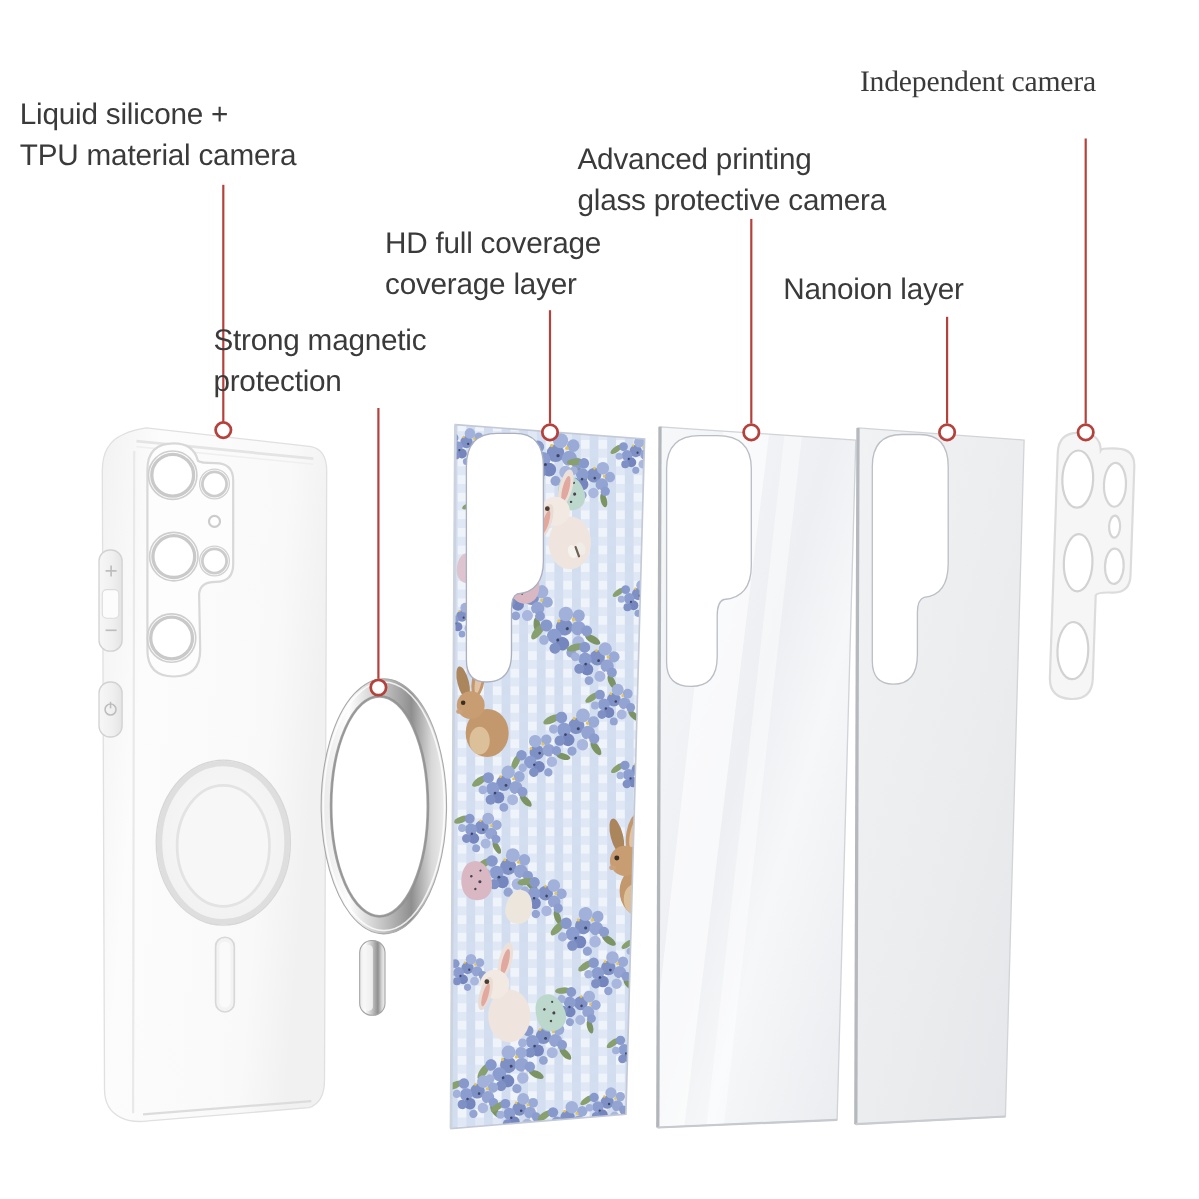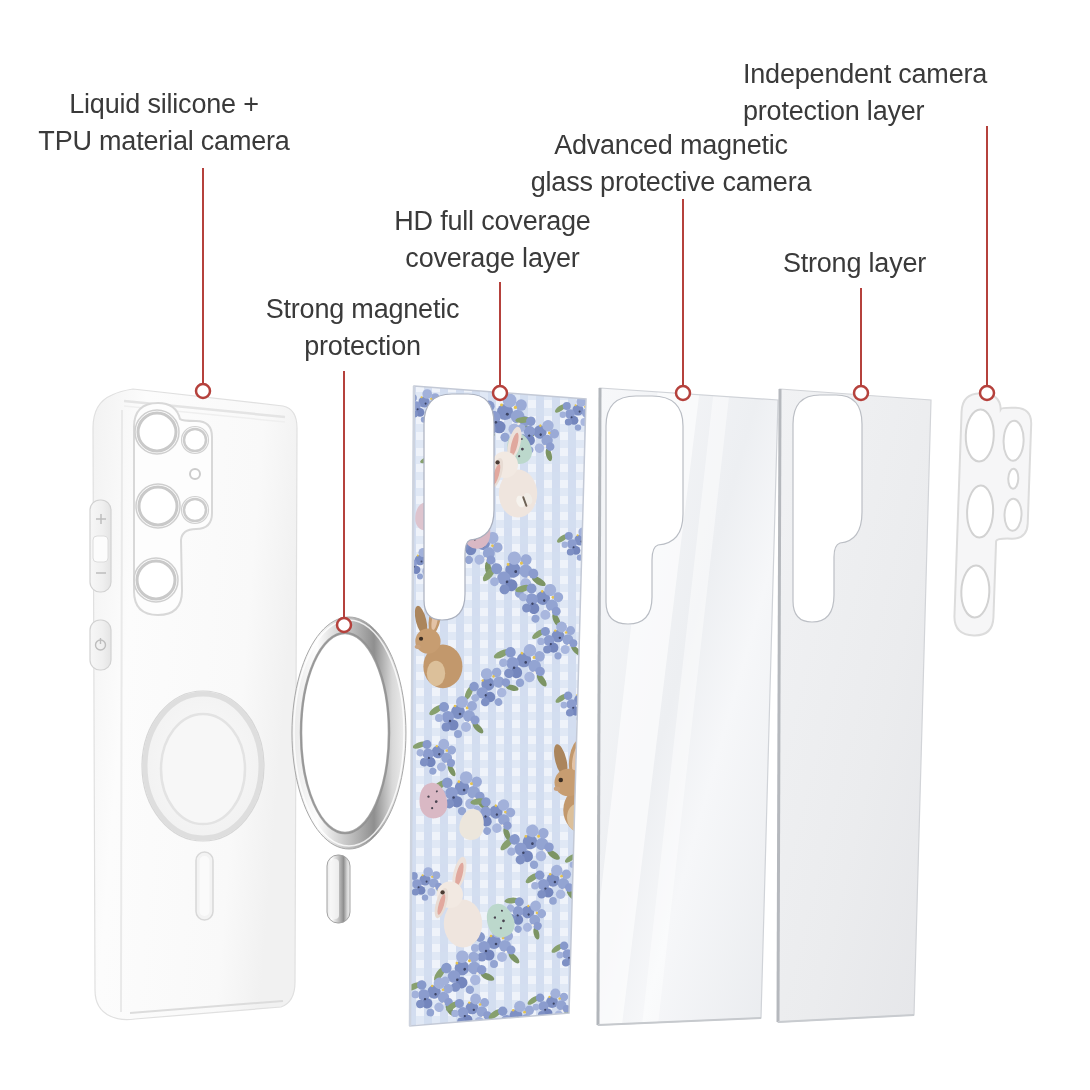--- a/index.html
+++ b/index.html
@@ -12,29 +12,28 @@
   }
   .stage { position:absolute; inset:0; width:1090px; height:1090px; }
   svg.scene { position:absolute; left:0; top:0; display:block; }
   .callout-label {
     position:absolute;
     color:#3a3a3a;
     font-size:27px;
     line-height:36.5px;
     font-weight:400;
     letter-spacing:-0.2px;
-    text-align:center;
   }
   .callout-label span { display:block; }
   .lbl-0 { left:18px;  top:86px;  width:292px; }
-  .lbl-1 { left:220px; top:291px; width:285px; }
+  .lbl-1 { left:194px; top:291px; width:285px; }
   .lbl-2 { left:350px; top:203px; width:285px; }
   .lbl-3 { left:525px; top:127px; width:292px; }
   .lbl-4 { left:712px; top:245px; width:285px; }
-  .lbl-5 { left:743px; top:56px;  width:292px; text-align:left; }
+  .lbl-5 { left:743px; top:56px;  width:292px; text-align:center;font-family:Liberation Serif, serif; }
 </style>
 </head>
 <body>
 
 <div class="stage">
 
 <svg class="scene" width="1090" height="1090" viewBox="0 0 1090 1090">
   <defs>
     <linearGradient id="caseGrad" x1="0" y1="0" x2="1" y2="0.25">
       <stop offset="0" stop-color="#f2f2f2"></stop>
@@ -332,25 +331,24 @@
 </div>
 <div class="callout-label lbl-1">
   <span>Strong magnetic</span>
   <span>protection</span>
 </div>
 <div class="callout-label lbl-2">
   <span>HD full coverage</span>
   <span>coverage layer</span>
 </div>
 <div class="callout-label lbl-3">
-  <span>Advanced magnetic</span>
+  <span>Advanced printing</span>
   <span>glass protective camera</span>
 </div>
 <div class="callout-label lbl-4">
-  <span>Strong layer</span>
+  <span>Nanoion layer</span>
   <span></span>
 </div>
 <div class="callout-label lbl-5">
   <span>Independent camera</span>
-  <span>protection layer</span>
 </div>
 
 </div>
 
 </body></html>

